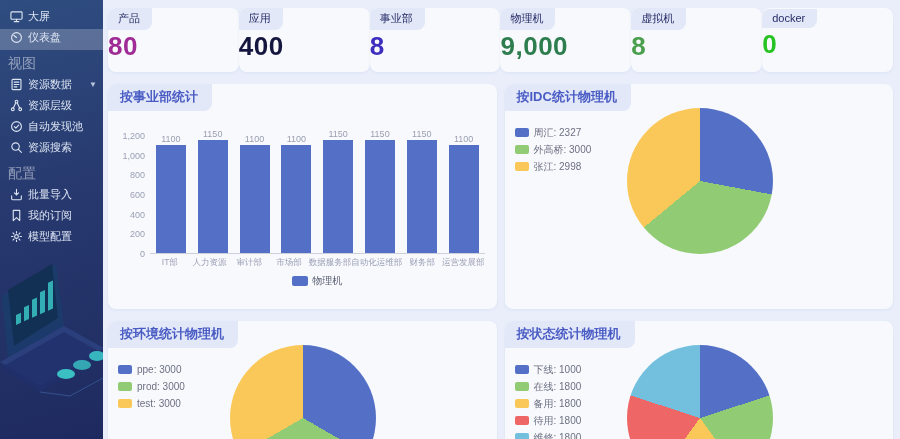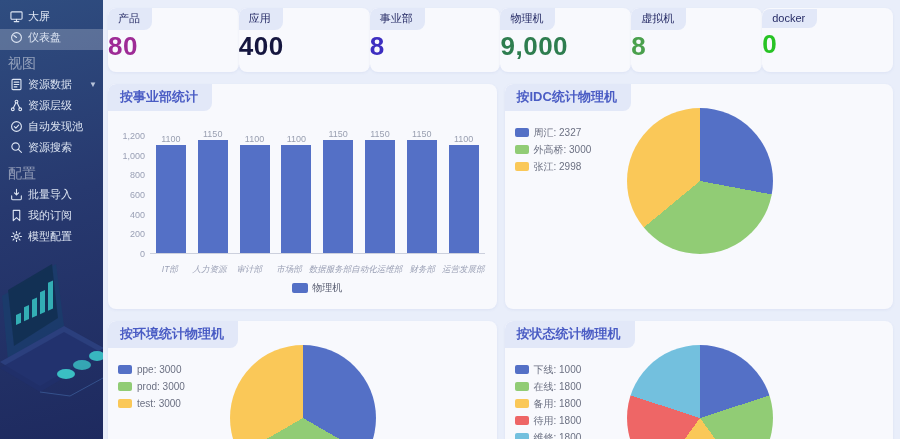--- a/index.html
+++ b/index.html
@@ -43,21 +43,21 @@
   .y-axis { width:34px; height:118px; display:flex; flex-direction:column; justify-content:space-between;
     margin-top:13px; }
   .ytick { height:0; display:flex; align-items:center; justify-content:flex-end;
     font-size:9px; color:#9aa0b5; padding-right:5px; }
   .plot-wrap { flex:1; }
   .bars { display:flex; align-items:flex-end; justify-content:center; height:131px;
     border-bottom:1px solid #ccd0dd; }
   .bar-col { display:flex; flex-direction:column; align-items:center; justify-content:flex-end; flex:1; }
   .bar-val { font-size:9px; color:#999fb0; margin-bottom:1px; }
   .bar { width:30px; border-radius:0; }
-  .x-labels { display:flex; margin-top:10px;font-style:italic; }
+  .x-labels { display:flex; margin-top:3px; }
   .x-labels div { flex:1; text-align:center; font-size:8.5px; color:#9aa0b5; white-space:nowrap; overflow:visible; }
   .bar-legend { display:flex; justify-content:center; align-items:center; gap:4px; margin-top:5px; }
   .bar-legend .sw { width:16px; height:10px; border-radius:2px; }
   .bar-legend .lg-txt { font-size:10px; color:#5a5f72; }
 
   
   .pie-legend { position:absolute; left:10px; top:29px;margin-top:11px; }
   .pie-legend .li { display:flex; align-items:center; height:17px; font-size:10px; color:#6b7082; cursor:pointer; }
   .pie-legend .sw { width:14px; height:9px; border-radius:2px; margin-right:5px; }
   .pie { position:absolute; width:146px; height:146px; border-radius:50%; left:122px; top:24px; }

